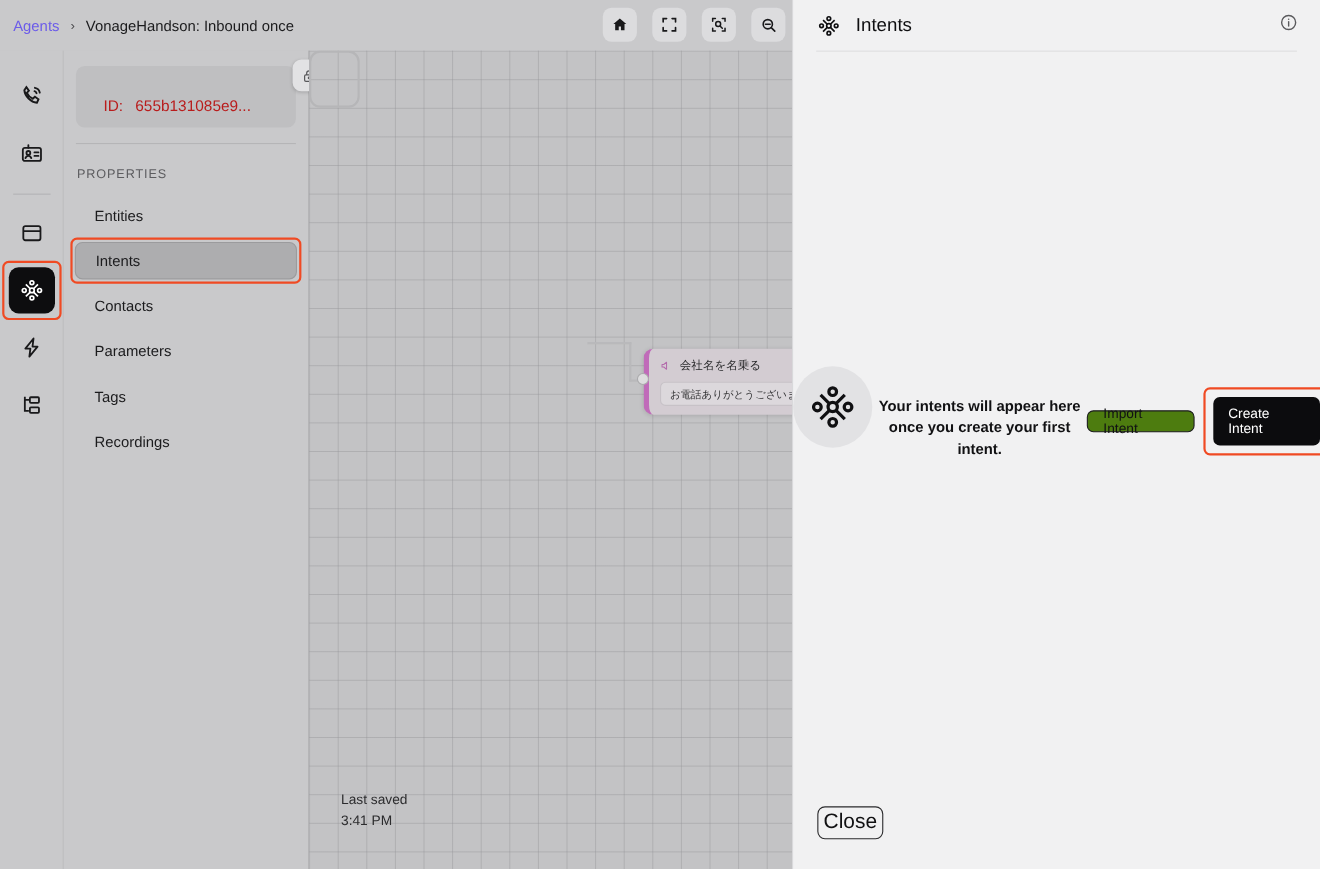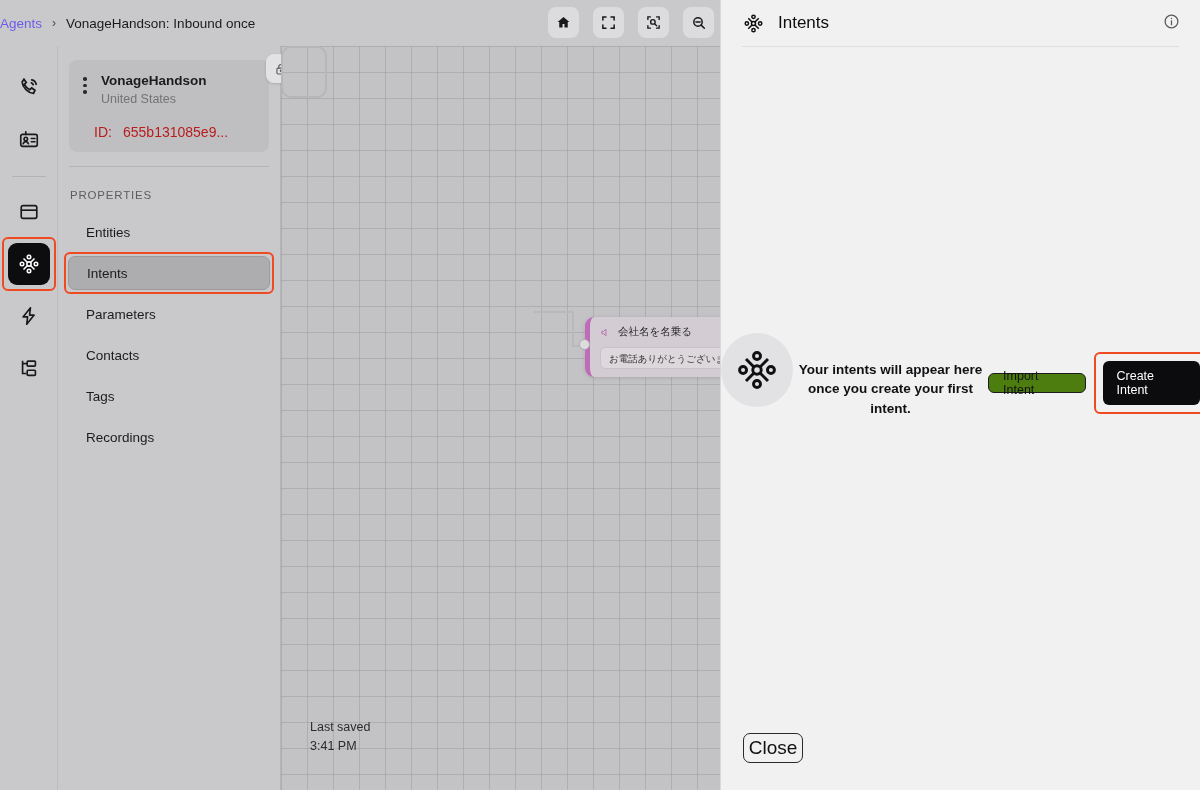--- a/index.html
+++ b/index.html
@@ -10,21 +10,21 @@
     overflow: hidden;
   }
   #app { position: relative; width: 1200px; height: 790px; }
 
   
   .topbar {
     position: absolute; top: 0; left: 0; width: 720px; height: 46px;
     background: #c9c9cb;
     display: flex; align-items: center;
   }
-  .breadcrumb { display: flex; gap: 10px; }
+  .breadcrumb { display: flex; padding-left: 12px; gap: 10px; }
   .bc-link { color: #6c5ce9; font-size: 13.5px; }
   .bc-sep { color: #4a4a4d; font-size: 12px; }
   .bc-current { color: #1b1b1d; font-size: 13.5px; }
 
   .tools { position: absolute; left: 548px; top: 7px; display: flex; gap: 14px; }
   .tool-btn {
     width: 31px; height: 31px; border-radius: 8px;
     background: #dcdcde;
     display: flex; align-items: center; justify-content: center;
   }
@@ -260,31 +260,20 @@
         <path d="M5 4v14h4"></path>
           <rect x="10" y="4.5" width="9" height="5.5" rx="1"></rect>
         <rect x="10" y="14.5" width="9" height="5.5" rx="1"></rect>
           <path d="M5 7.2h5"></path>
       </svg>
     </div>
   </div>
 
   <div class="props">
     <div class="agent-card">
-      <div class="agent-top">
-        <div class="dots">
-          <span class="dot"></span>
-          <span class="dot"></span>
-          <span class="dot"></span>
-        </div>
-        <div>
-          <div class="agent-name">VonageHandson</div>
-          <div class="agent-country">United States</div>
-        </div>
-      </div>
       <div class="agent-idrow">
         <span class="id-label">ID:</span>
         <span class="id-value">655b131085e9...</span>
       </div>
     </div>
 
     <div class="lock-btn">
       <svg width="14" height="14" viewBox="0 0 24 24" fill="none" stroke="#58585b" stroke-width="1.9">
         <rect x="5" y="10.5" width="14" height="10" rx="2"></rect>
         <path d="M8.2 10.5V8a3.8 3.8 0 0 1 7.6 0v2.5"></path>
@@ -297,24 +286,24 @@
 
     <div class="props-list">
       <div class="props-item">
         <span>Entities</span>
       </div>
       <div class="props-item selected">
         <span>Intents</span>
         <span class="hl-red"></span>
       </div>
       <div class="props-item">
+        <span>Contacts</span>
+      </div>
+      <div class="props-item">
         <span>Parameters</span>
-      </div>
-      <div class="props-item">
-        <span>Contacts</span>
       </div>
       <div class="props-item">
         <span>Tags</span>
       </div>
       <div class="props-item">
         <span>Recordings</span>
       </div>
     </div>
   </div>
 

